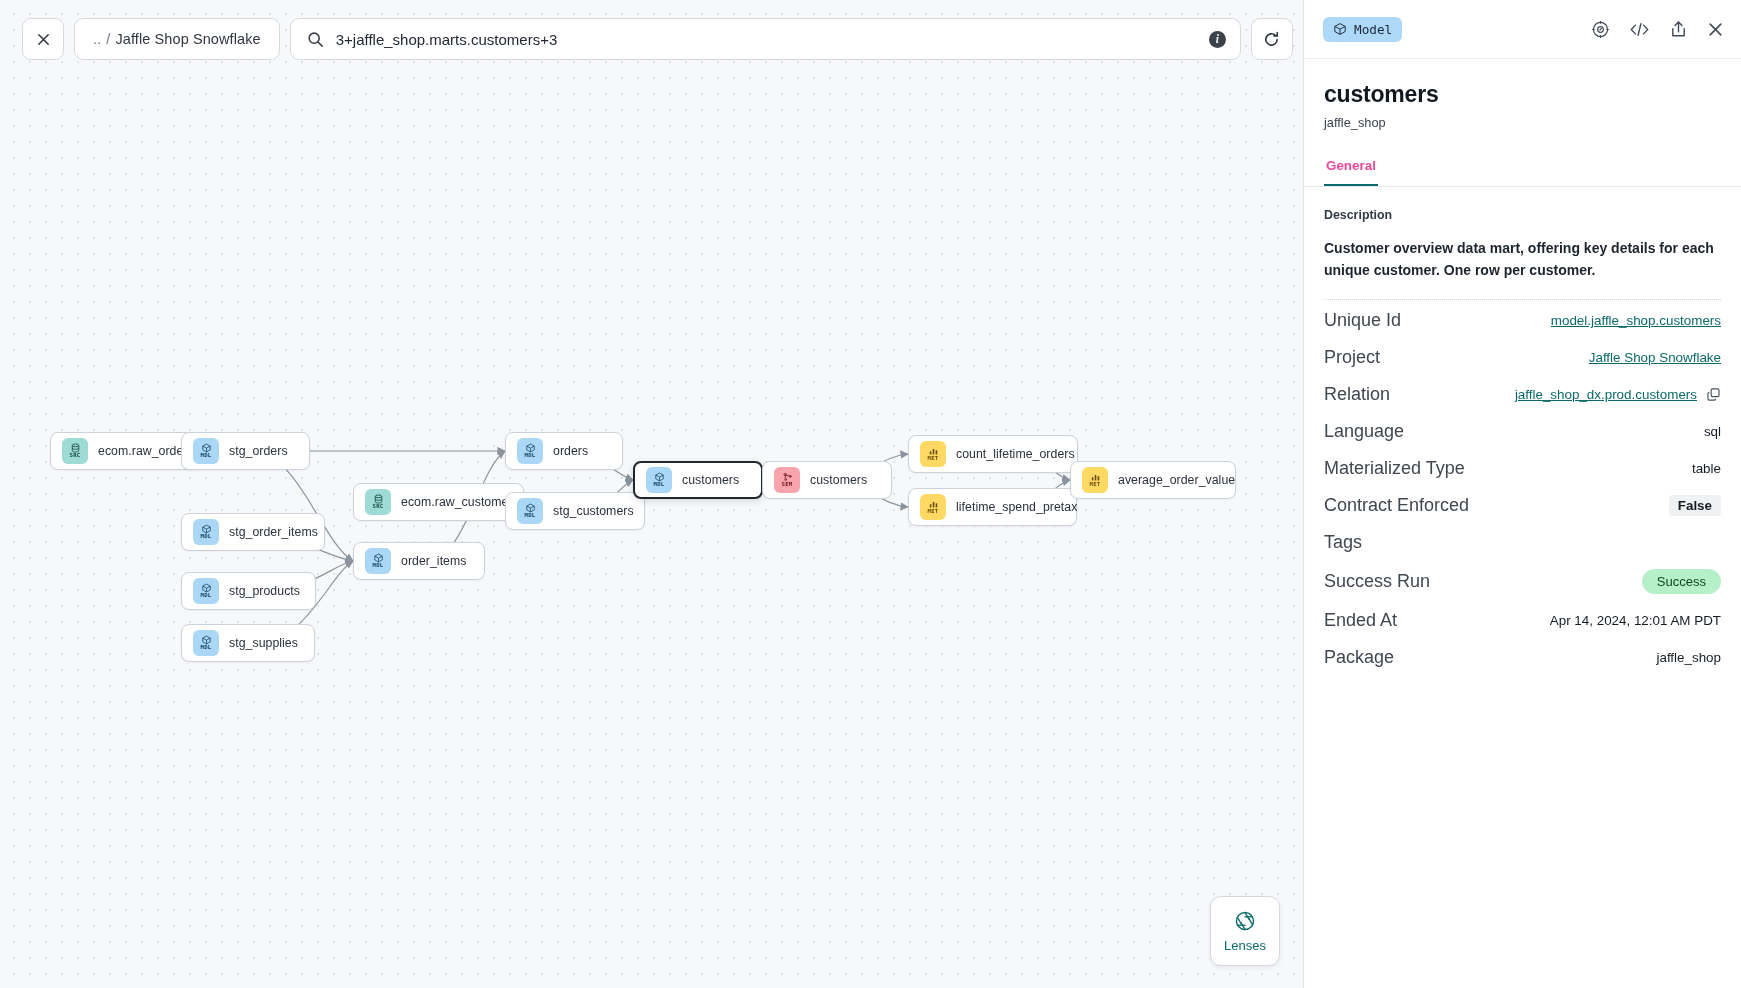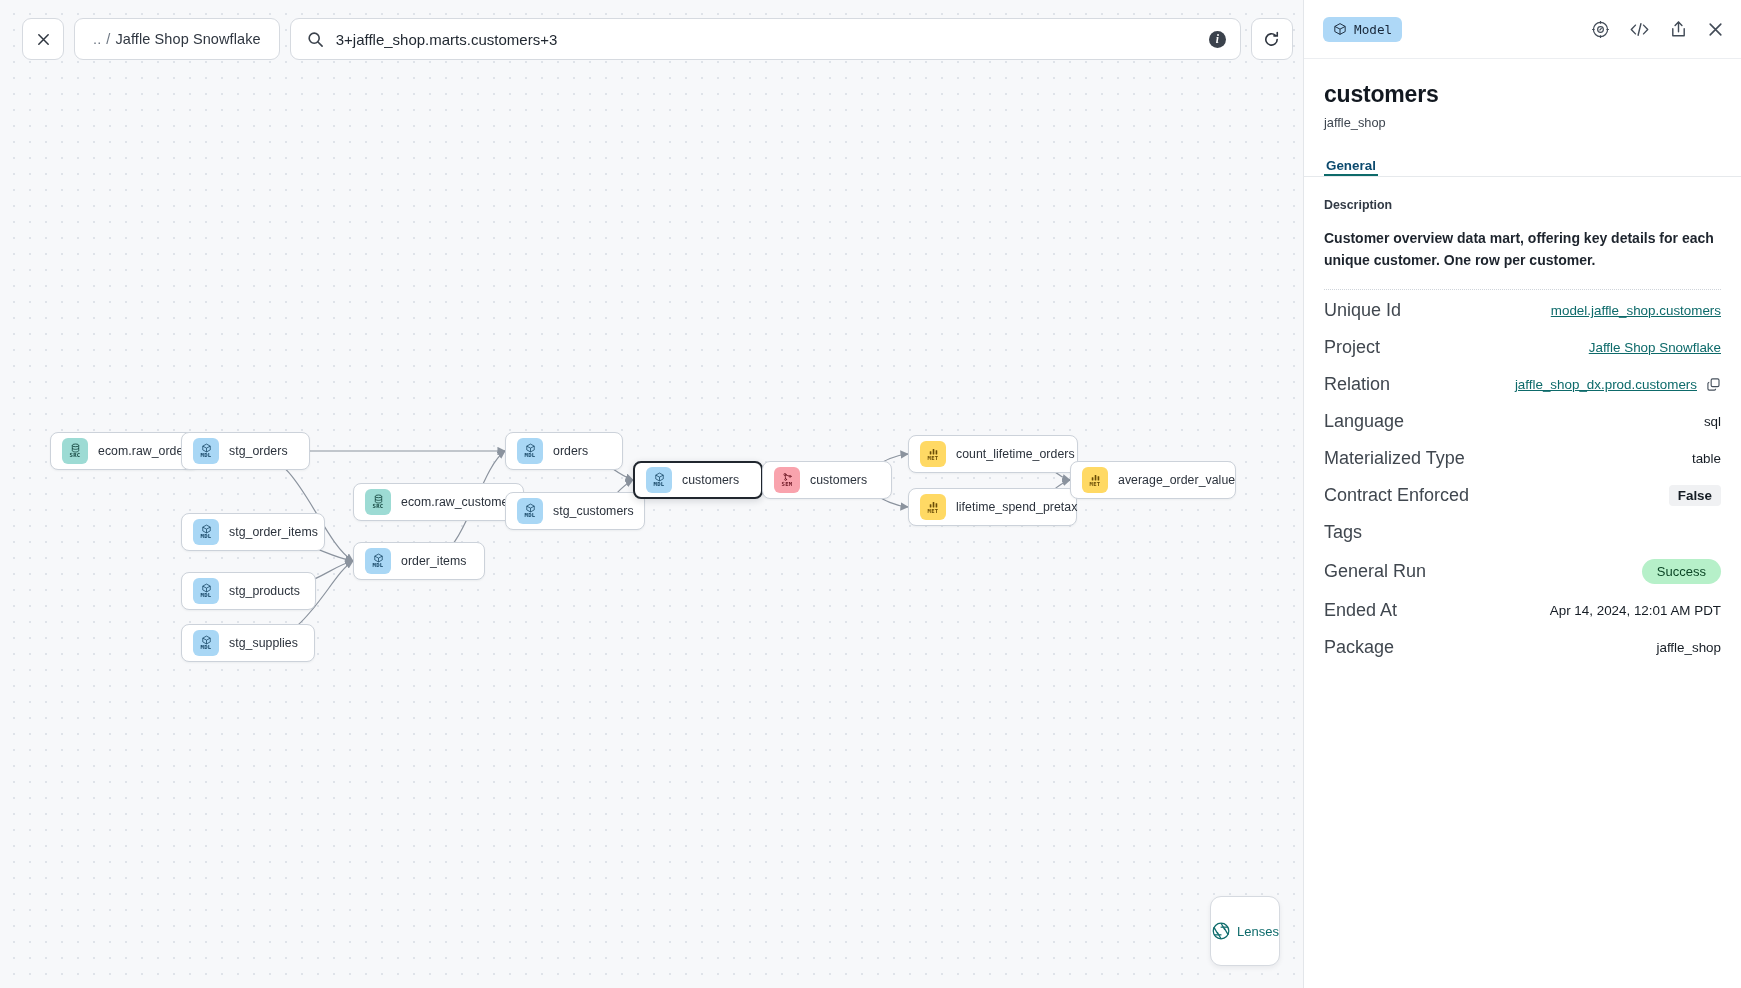--- a/index.html
+++ b/index.html
@@ -71,21 +71,21 @@
   .badge-txt { font-size: 5.6px; font-weight: 700; letter-spacing: .3px; font-family: "DejaVu Sans Mono", monospace; }
   .badge.src { background: #9ddbd4; color: #14463f; }
   .badge.mdl { background: #a9d7f5; color: #10405f; }
   .badge.sem { background: #f9a3ad; color: #6d1724; }
   .badge.met { background: #ffd964; color: #6a4c06; }
 
   .lenses-btn {
     position: absolute; right: 23px; bottom: 22px;
     width: 70px; height: 70px; background: #fff;
     border: 1px solid #d6dae0; border-radius: 11px;
-    display: flex; align-items: center; justify-content: center; gap: 6px;
+    display: flex; flex-direction: column; align-items: center; justify-content: center; gap: 6px;
     color: #0e6b6b; cursor: pointer; z-index: 6;
     box-shadow: 0 2px 5px rgba(22,30,45,.07);
   }
   .lenses-btn span { font-size: 13px; color: #0e6b6b; }
 
   
   .detail-pane {
     width: 438px; height: 988px; background: #fff;
     border-left: 1px solid #e3e6ea;
     display: flex; flex-direction: column;
@@ -103,22 +103,22 @@
   }
   .dp-top-icons { margin-left: auto; display: flex; align-items: center; gap: 19px; color: #424b57; }
   .dp-top-icons .ic { cursor: pointer; display: flex; }
 
   .dp-title-wrap { padding: 22px 20px 0 20px; }
   .dp-title { font-size: 23px; font-weight: 700; color: #121820; letter-spacing: -.2px; }
   .dp-subtitle { font-size: 12.8px; color: #3d454f; margin-top: 7px; }
 
   .dp-tabs { margin-top: 23px; padding: 0 20px; border-bottom: 1px solid #e6e9ec; display: flex; }
   .dp-tab {
-    font-size: 13.4px; font-weight: 700; color: #0c4a6e;
-    padding: 5px 2px 1px 2px; border-bottom: 2.5px solid #0d6a6a;
+    font-size: 13.4px; font-weight: 700; color: #ec4899;
+    padding: 5px 2px 11px 2px; border-bottom: 2.5px solid #0d6a6a;
     cursor: pointer;
   }
 
   .dp-body { padding: 21px 20px 0 20px; overflow-y: auto; flex: 1; }
   .sec-label { font-size: 12.4px; font-weight: 700; color: #323a45; }
   .desc-text { font-size: 14px; line-height: 1.58; color: #1d242d; margin-top: 15px; font-weight: bold; }
   .divider { border-top: 1px dotted #cfd4da; margin: 18px 0 2px 0; }
 
   .kv {
     display: flex; align-items: center; justify-content: space-between;
@@ -479,21 +479,21 @@
               <div class="kv-val chip">False</div>
             </div>
           </div>
           <div class="kv">
             <div class="kv-key">Tags</div>
             <div class="kv-right">
               <div class="kv-val"></div>
             </div>
           </div>
           <div class="kv">
-            <div class="kv-key">General Run</div>
+            <div class="kv-key">Success Run</div>
             <div class="kv-right">
               <div class="kv-val badge-ok">Success</div>
             </div>
           </div>
           <div class="kv">
             <div class="kv-key">Ended At</div>
             <div class="kv-right">
               <div class="kv-val">Apr 14, 2024, 12:01 AM PDT</div>
             </div>
           </div>

